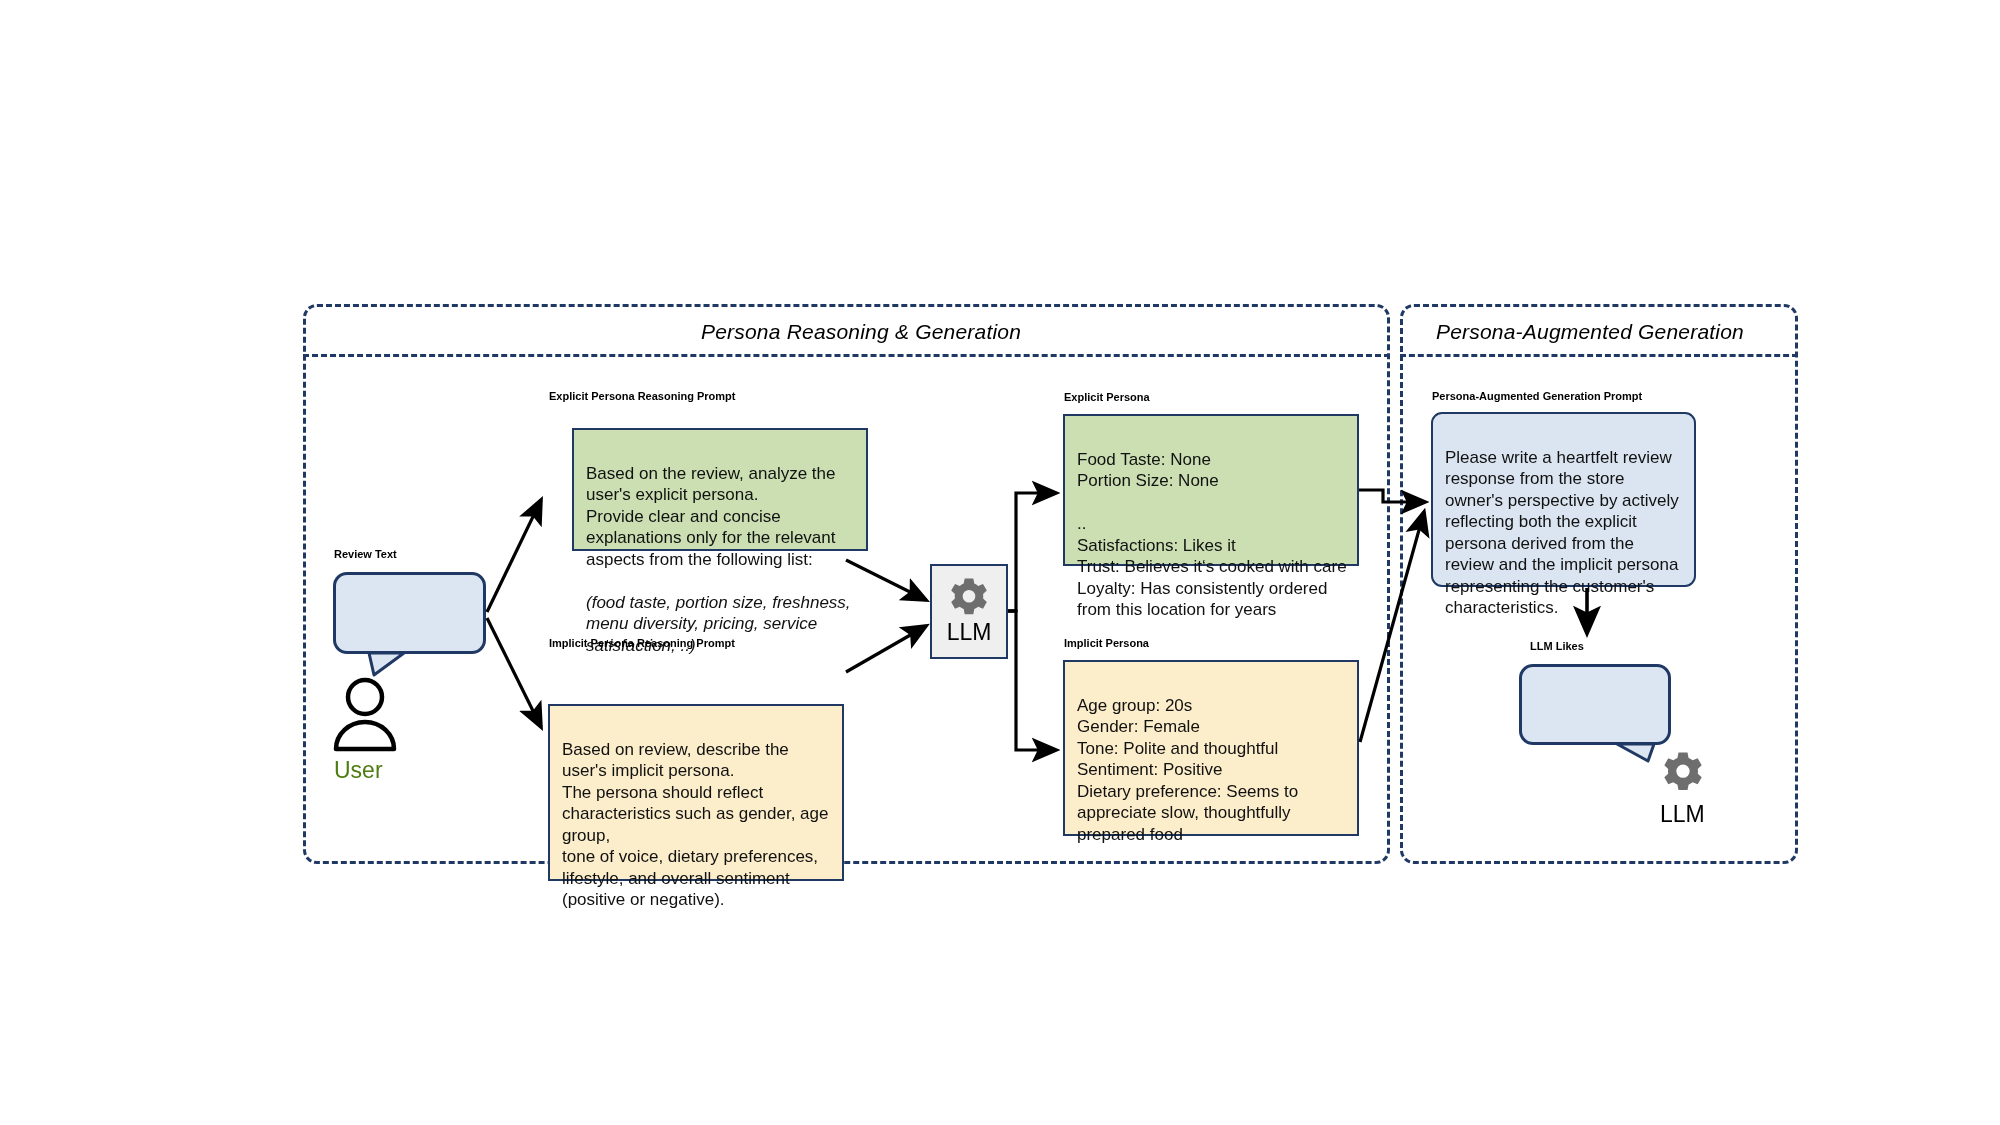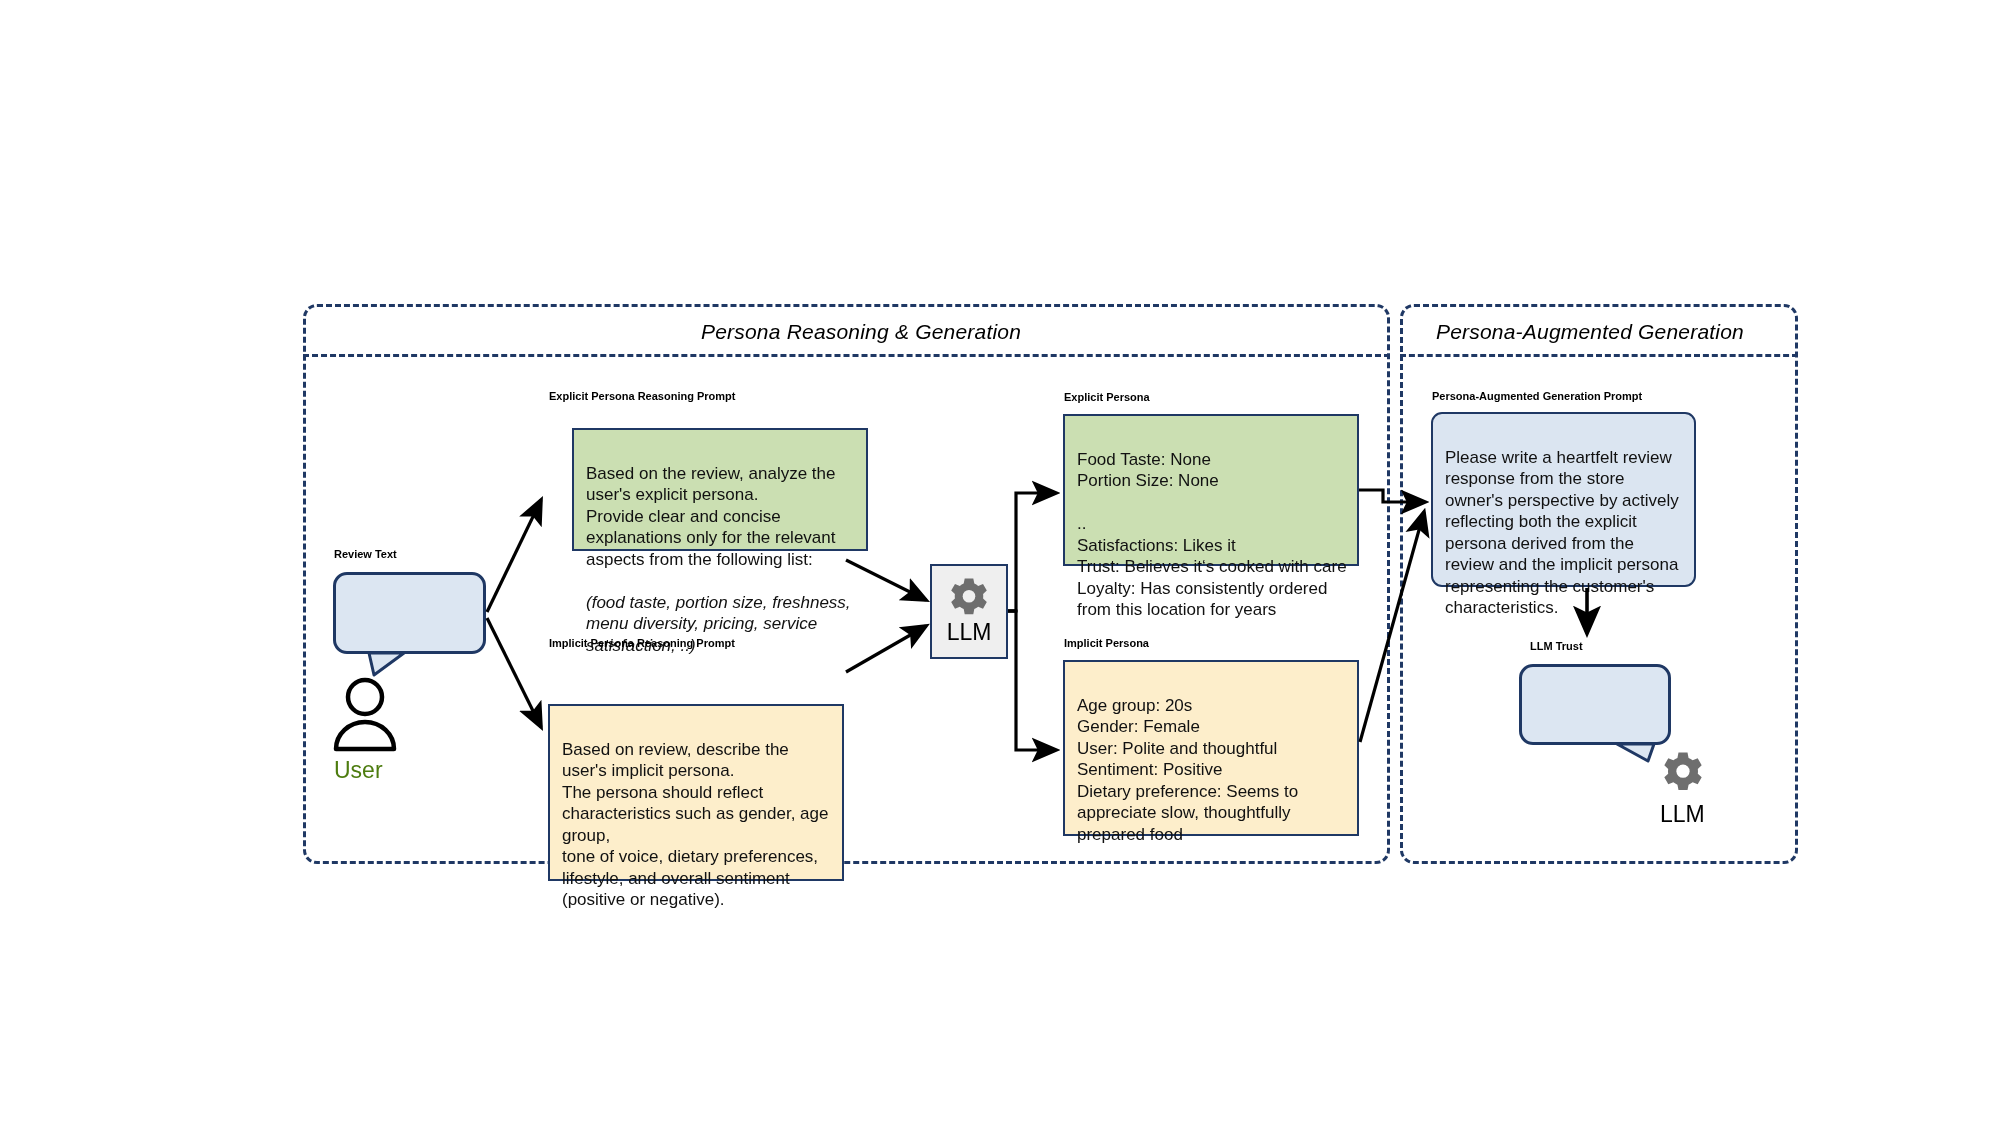--- a/index.html
+++ b/index.html
@@ -99,31 +99,31 @@
 ..
 Satisfactions: Likes it
 Trust: Believes it‘s cooked with care
 Loyalty: Has consistently ordered from this location for years</span>
   </div>
 
   <div class="cap" style="left:1064px;top:637px;">Implicit Persona</div>
   <div class="tbox yellow" style="left:1063px;top:660px;width:296px;height:176px;">
     <span>Age group: 20s
 Gender: Female
-User: Polite and thoughtful
+Tone: Polite and thoughtful
 Sentiment: Positive
 Dietary preference: Seems to appreciate slow, thoughtfully prepared food</span>
   </div>
 
   <div class="cap" style="left:1432px;top:390px;">Persona-Augmented Generation Prompt</div>
   <div class="tbox blue" style="left:1431px;top:412px;width:265px;height:175px;border-radius:11px;">
     <span>Please write a heartfelt review response from the store owner's perspective by actively reflecting both the explicit persona derived from the review and the implicit persona representing the customer's characteristics.</span>
   </div>
 
-  <div class="cap" style="left:1530px;top:640px;">LLM Trust</div>
+  <div class="cap" style="left:1530px;top:640px;">LLM Likes</div>
   <div class="bubble" style="left:1519px;top:664px;width:152px;height:81px;"></div>
 
   <div style="position:absolute;left:1662px;top:752px;width:42px;height:42px;">
     <svg width="42" height="42" viewBox="0 0 40 40">
       <path fill="#6e6e6e" d="M20 0.5 L24.3 0.5 L25.3 5.6 A15 15 0 0 1 29.2 7.9 L34 6 L37.8 12.6
       L34.1 16.1 A15 15 0 0 1 34.1 20.6 L37.8 24.1 L34 30.7 L29.2 28.8 A15 15 0 0 1 25.3 31.1
       L24.3 36.2 L15.7 36.2 L14.7 31.1 A15 15 0 0 1 10.8 28.8 L6 30.7 L2.2 24.1 L5.9 20.6
       A15 15 0 0 1 5.9 16.1 L2.2 12.6 L6 6 L10.8 7.9 A15 15 0 0 1 14.7 5.6 L15.7 0.5 Z"></path>
       <circle cx="20" cy="18.3" r="6.3" fill="#ffffff"></circle>
     </svg>

